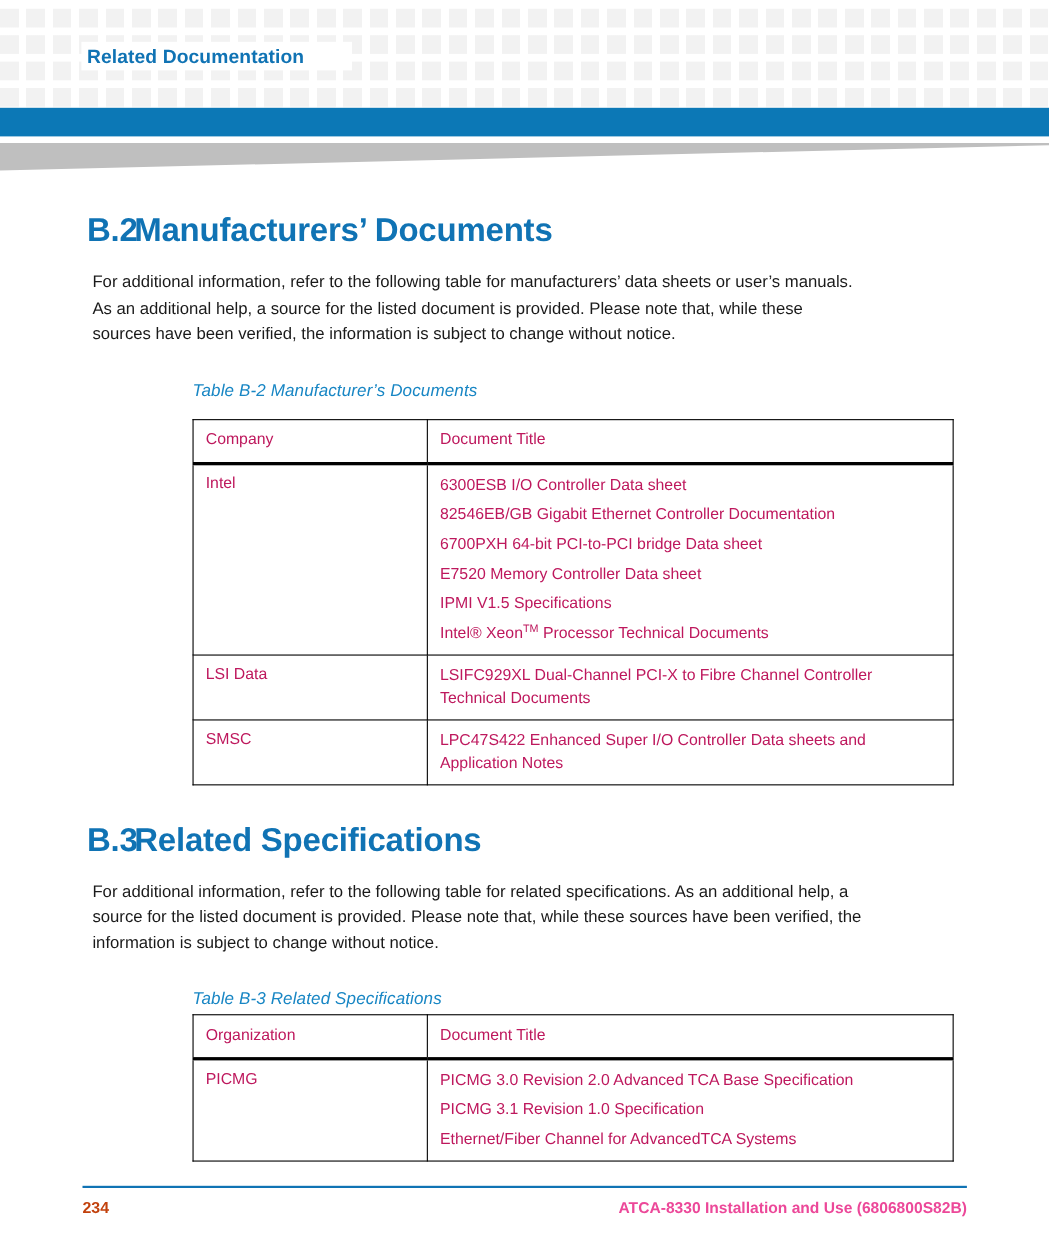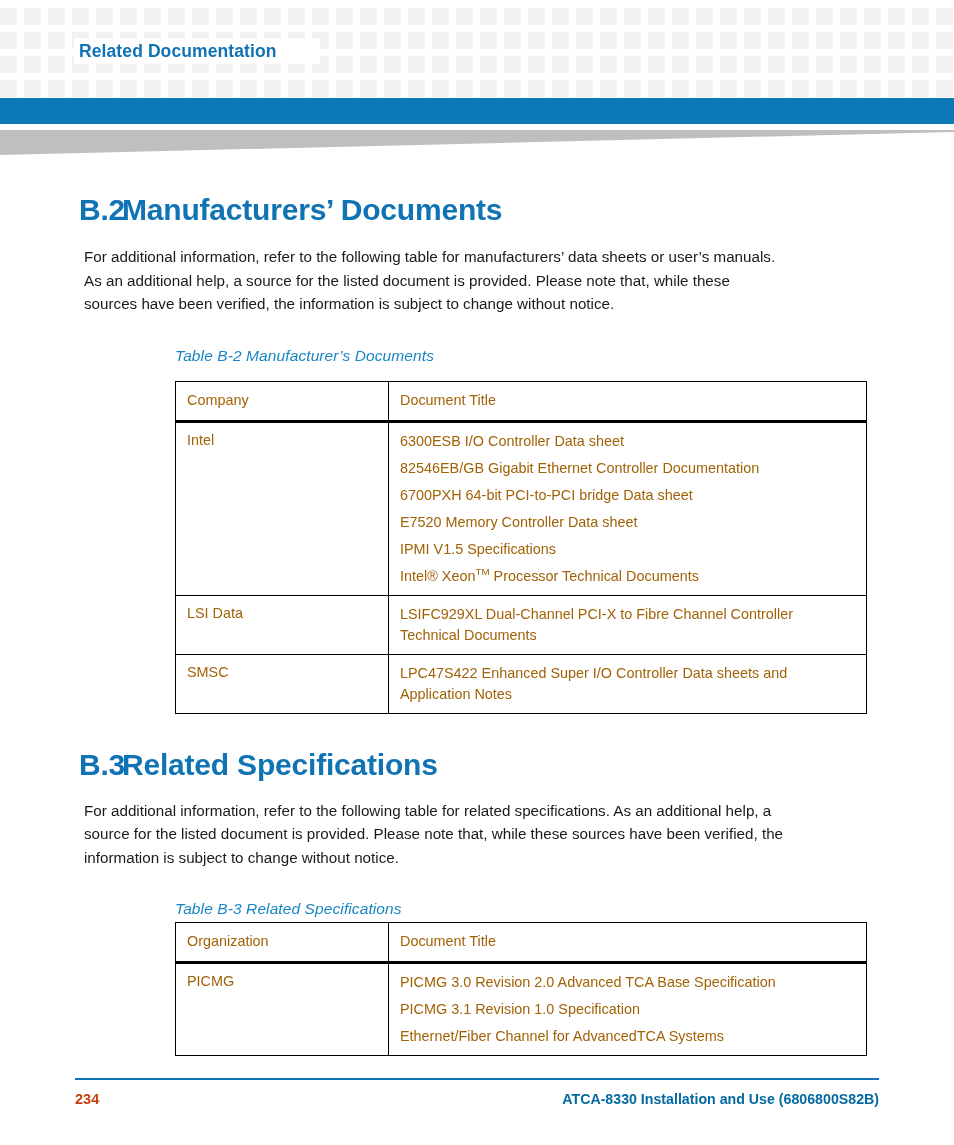--- a/index.html
+++ b/index.html
@@ -121,21 +121,21 @@
     color: #1886c4;
     letter-spacing: 0.1px;
   }
 
   table.doc-table {
     margin-left: 175px;
     width: 691px;
     border-collapse: collapse;
     table-layout: fixed;
     font-size: 14.4px;
-    color: #a16207;
+    color: #be185d;
   }
   table.doc-table col.c1 { width: 213px; }
   table.doc-table col.c2 { width: 478px; }
 
   table.doc-table th,
   table.doc-table td {
     border: 1px solid #000000;
     text-align: left;
     vertical-align: top;
     font-weight: normal;
@@ -184,21 +184,21 @@
     color: #c2410c;
   }
   #footer-doc-title {
     position: absolute;
     left: 0;
     top: 0;
     width: 879px;
     text-align: right;
     font-size: 14.2px;
     font-weight: bold;
-    color: #0369a1;
+    color: #ec4899;
   }
 </style>
 </head>
 <body>
 
 <div id="header-band">
   <div id="checker-pattern">
       <div class="checker-row" style="top: 8px;"></div>
       <div class="checker-row" style="top: 32px;"></div>
       <div class="checker-row" style="top: 56px;"></div>

